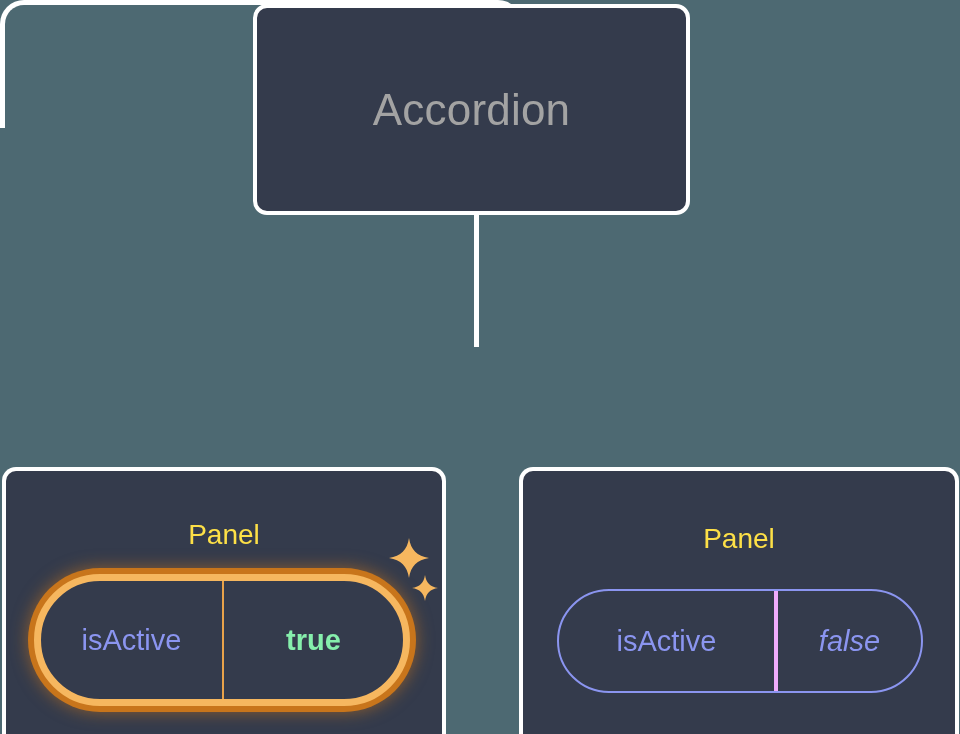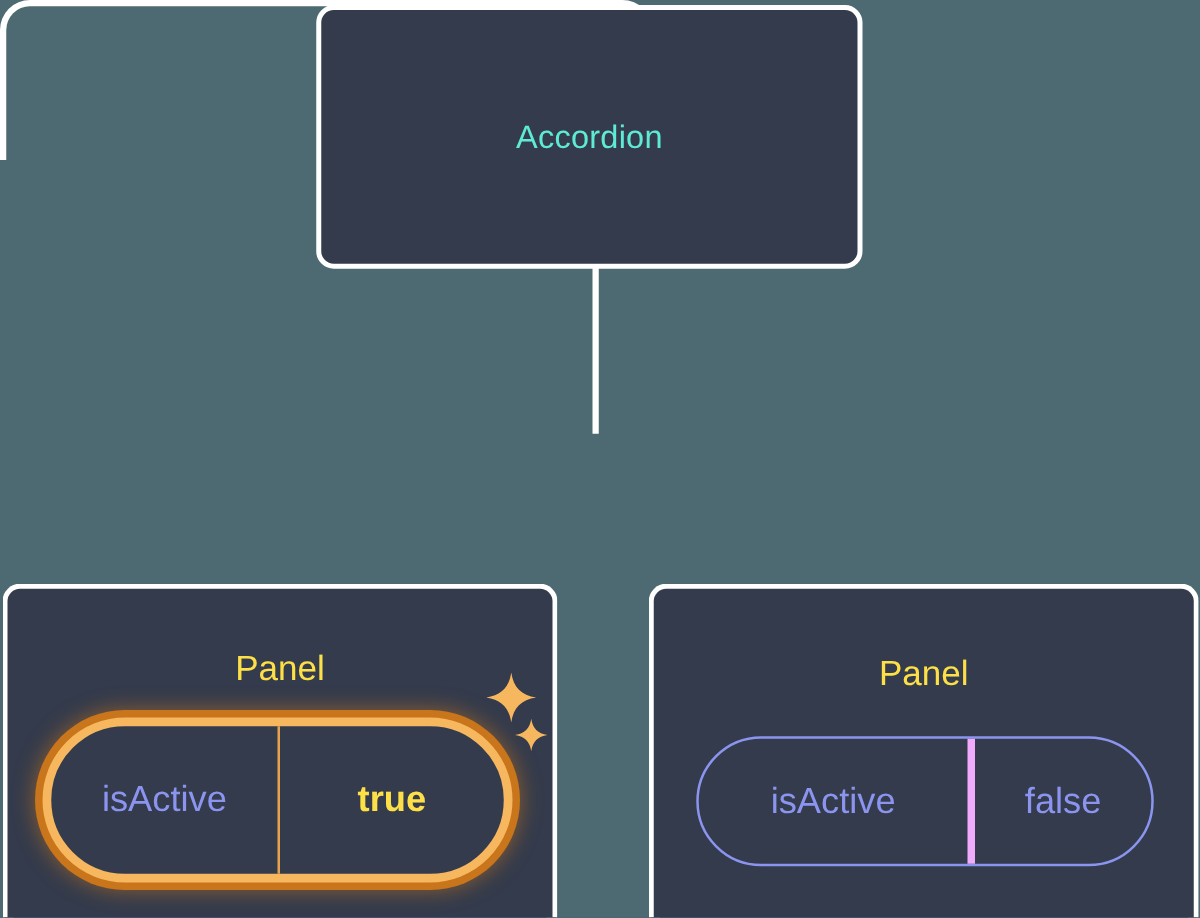--- a/index.html
+++ b/index.html
@@ -55,22 +55,22 @@
   .node-root {
     left: 253px;
     top: 4px;
     width: 437px;
     height: 211px;
     display: flex;
     align-items: center;
     justify-content: center;
   }
   .node-title-root {
-    color: #5eead4;
-    font-size: 26px;
+    color: #a3a3a3;
+    font-size: 44px;
     letter-spacing: 0.2px;
   }
   .node-panel {
     top: 467px;
     height: 267px;
     border-bottom: none;
     border-bottom-left-radius: 0;
     border-bottom-right-radius: 0;
   }
   .node-panel-left  { left: 2px;   width: 444px; }
@@ -114,21 +114,21 @@
   }
   .pill-highlight .pill-cell {
     font-size: 29px;
   }
   .pill-highlight .cell-key {
     flex: 0 0 181px;
     color: #8b95f0;
   }
   .pill-highlight .cell-val {
     flex: 1 1 auto;
-    color: #fde047;
+    color: #86efac;
     font-weight: bold;
     border-left: 2px solid #e8a24a;
   }
 
   
   .pill-plain {
     left: 557px;
     top: 589px;
     width: 366px;
     height: 104px;
@@ -137,21 +137,22 @@
   }
   .pill-plain .pill-cell {
     font-size: 29px;
     color: #8b95f0;
   }
   .pill-plain .cell-key {
     flex: 0 0 215px;
   }
   .pill-plain .cell-val {
     flex: 1 1 auto;
-    border-left: 6px solid #f0abfc;
+    border-left: 4px solid #f0abfc;
+    font-style: italic;
   }
 
   
   .sparkle {
     position: absolute;
     color: #f6b75f;
     line-height: 0;
   }
   .sparkle-big   { left: 389px; top: 538px; width: 40px; height: 40px; }
   .sparkle-small { left: 412px; top: 575px; width: 26px; height: 26px; }

